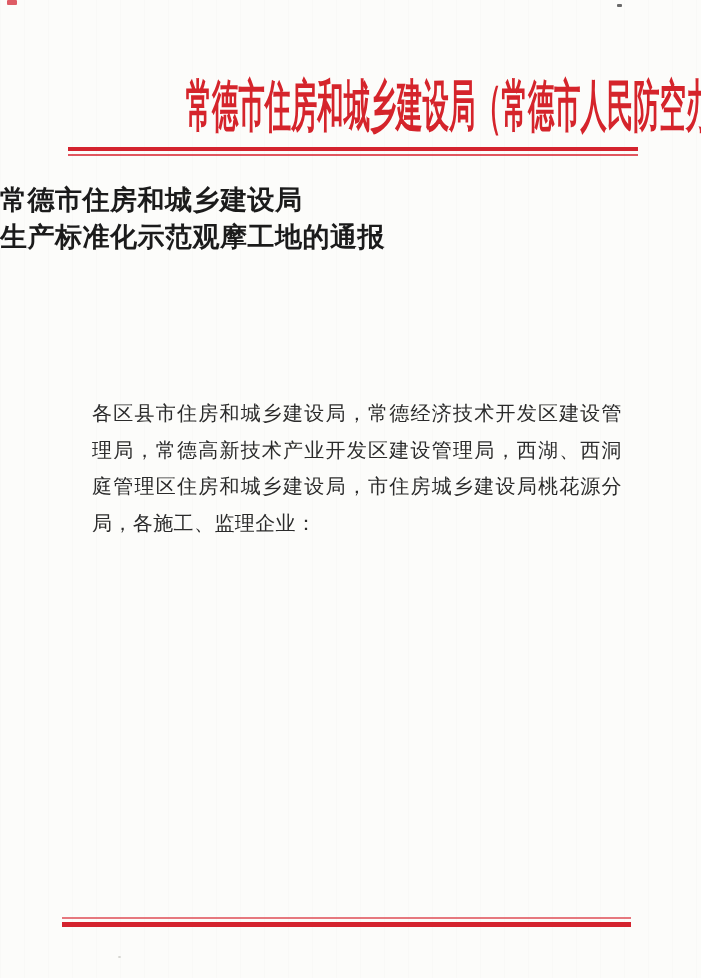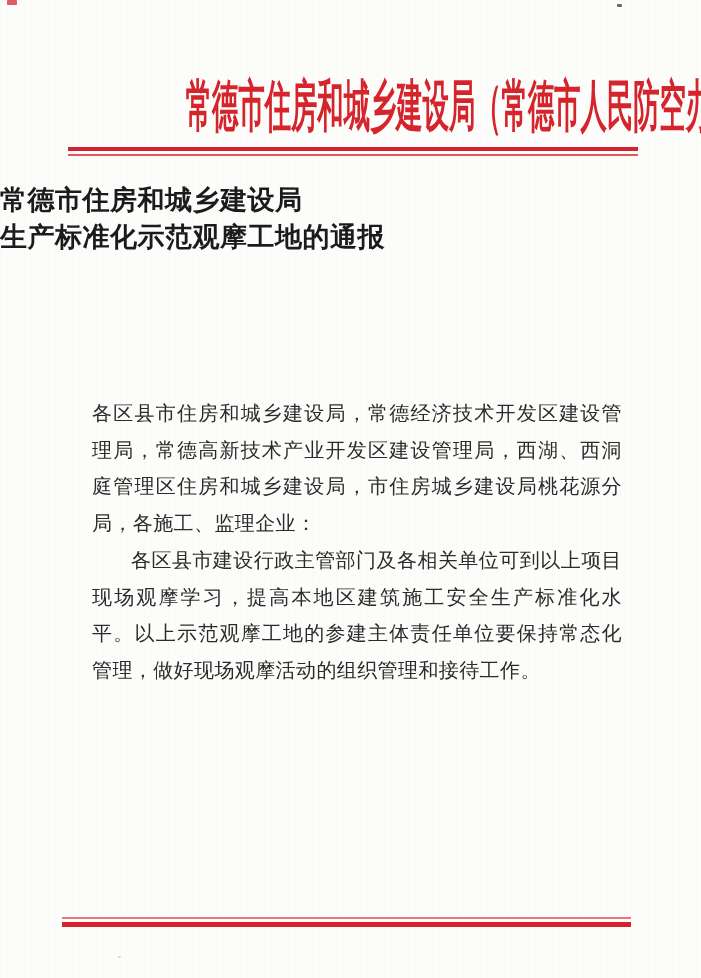--- a/index.html
+++ b/index.html
@@ -106,21 +106,20 @@
     <div class="thin"></div>
   </div>
 
   <div class="doc-title">
     <div class="t-line">常德市住房和城乡建设局</div>
     <div class="t-line">生产标准化示范观摩工地的通报</div>
   </div>
 
   <div class="doc-body">
     <p class="no-indent">各区县市住房和城乡建设局，常德经济技术开发区建设管理局，常德高新技术产业开发区建设管理局，西湖、西洞庭管理区住房和城乡建设局，市住房城乡建设局桃花源分局，各施工、监理企业：</p>
-    <p>各区县市建设行政主管部门及各相关单位可到以上项目现场观摩学习，提高本地区建筑施工安全生产标准化水平。以上示范观摩工地的参建主体责任单位要保持常态化管理，做好现场观摩活动的组织管理和接待工作。</p>
   </div>
 
   <div class="rule footer-rule">
     <div class="thin"></div>
     <div class="gap"></div>
     <div class="thick"></div>
   </div>
 
 </div>
 

